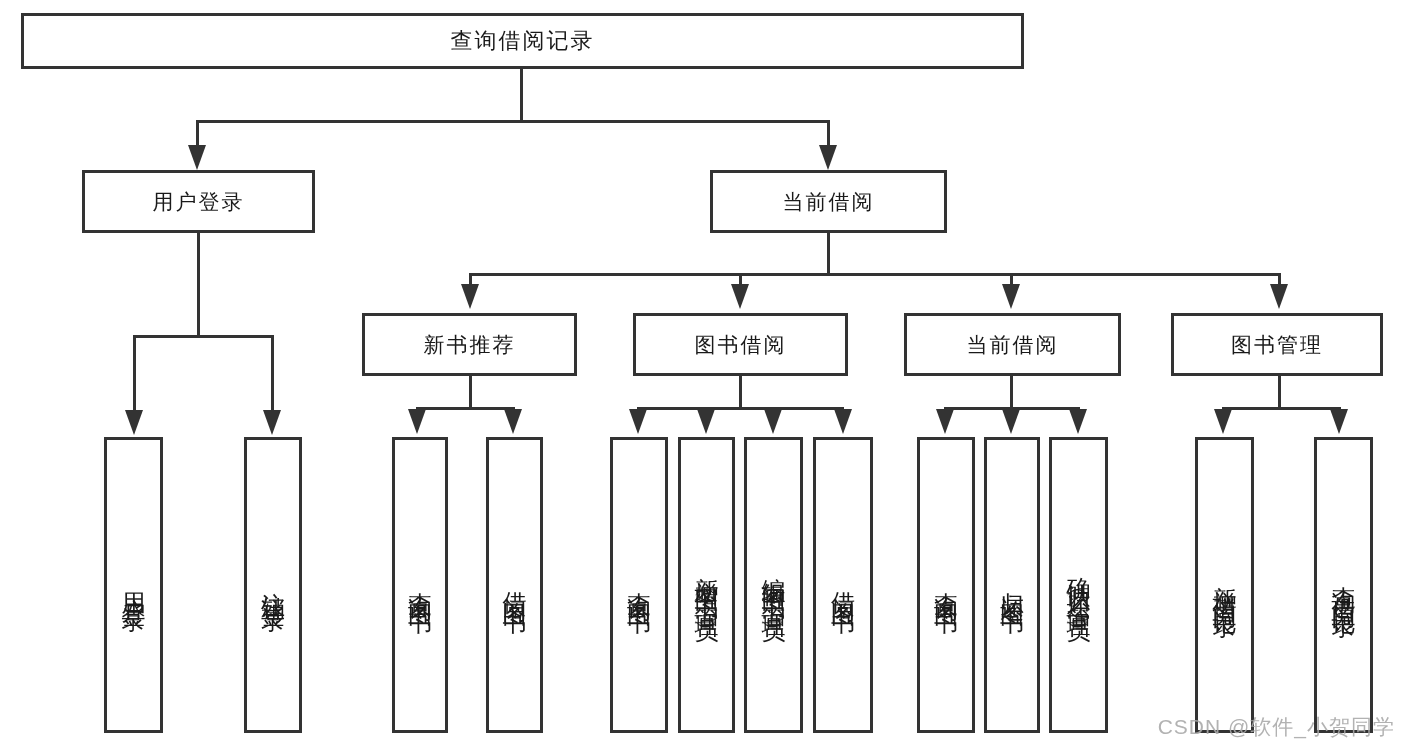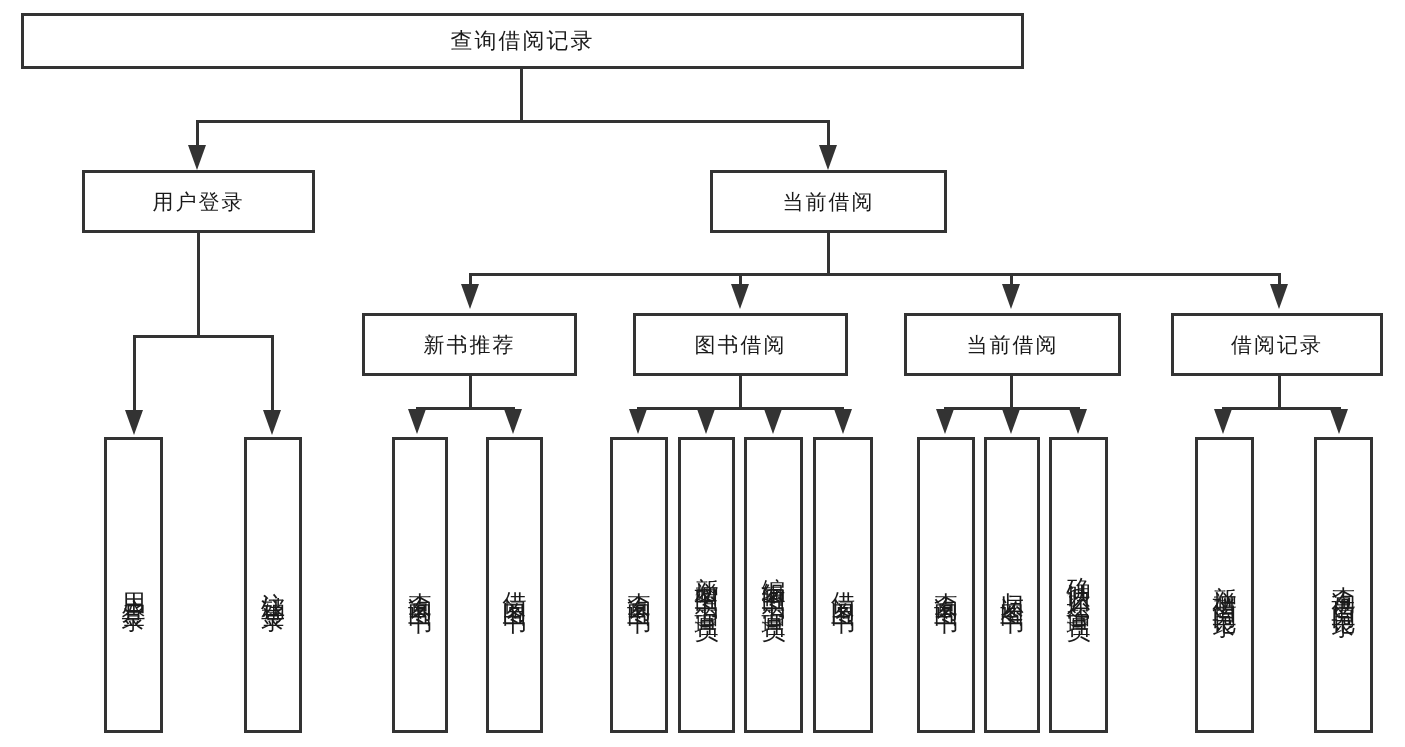--- a/index.html
+++ b/index.html
@@ -86,21 +86,21 @@
   <div class="vline" style="left:739px; top:273px; height:12px;"></div>
   <div class="arrow-down" style="left:731px; top:284px;"></div>
   <div class="vline" style="left:1010px; top:273px; height:12px;"></div>
   <div class="arrow-down" style="left:1002px; top:284px;"></div>
   <div class="vline" style="left:1278px; top:273px; height:12px;"></div>
   <div class="arrow-down" style="left:1270px; top:284px;"></div>
 
   <div class="box hbox" style="left:633px; top:313px; width:215px; height:63px;">图书借阅</div>
   <div class="box hbox" style="left:362px; top:313px; width:215px; height:63px;">新书推荐</div>
   <div class="box hbox" style="left:904px; top:313px; width:217px; height:63px;">当前借阅</div>
-  <div class="box hbox" style="left:1171px; top:313px; width:212px; height:63px;">借阅记录</div>
+  <div class="box hbox" style="left:1171px; top:313px; width:212px; height:63px;">图书管理</div>
 
   <div class="vline" style="left:469px; top:376px; height:31px;"></div>
   <div class="hline" style="left:416px; top:407px; width:99px;"></div>
   <div class="arrow-down" style="left:408px; top:409px;"></div>
   <div class="arrow-down" style="left:504px; top:409px;"></div>
 
   <div class="vline" style="left:739px; top:376px; height:31px;"></div>
   <div class="hline" style="left:637px; top:407px; width:207px;"></div>
   <div class="arrow-down" style="left:629px; top:409px;"></div>
   <div class="arrow-down" style="left:697px; top:409px;"></div>
@@ -129,14 +129,15 @@
   <div class="box vbox" style="left:744px; top:437px; width:59px; height:296px;">编辑图书（管理员）</div>
   <div class="box vbox" style="left:813px; top:437px; width:60px; height:296px;">借阅图书</div>
 
   <div class="box vbox" style="left:917px; top:437px; width:58px; height:296px;">查询图书</div>
   <div class="box vbox" style="left:984px; top:437px; width:56px; height:296px;">归还图书</div>
   <div class="box vbox" style="left:1049px; top:437px; width:59px; height:296px;">确认归还（管理员）</div>
 
   <div class="box vbox" style="left:1195px; top:437px; width:59px; height:296px;">新增借阅记录</div>
   <div class="box vbox" style="left:1314px; top:437px; width:59px; height:296px;">查询借阅记录</div>
 
+  <div class="watermark">CSDN @软件_小贺同学</div>
 
 </div>
 
 </body></html>

